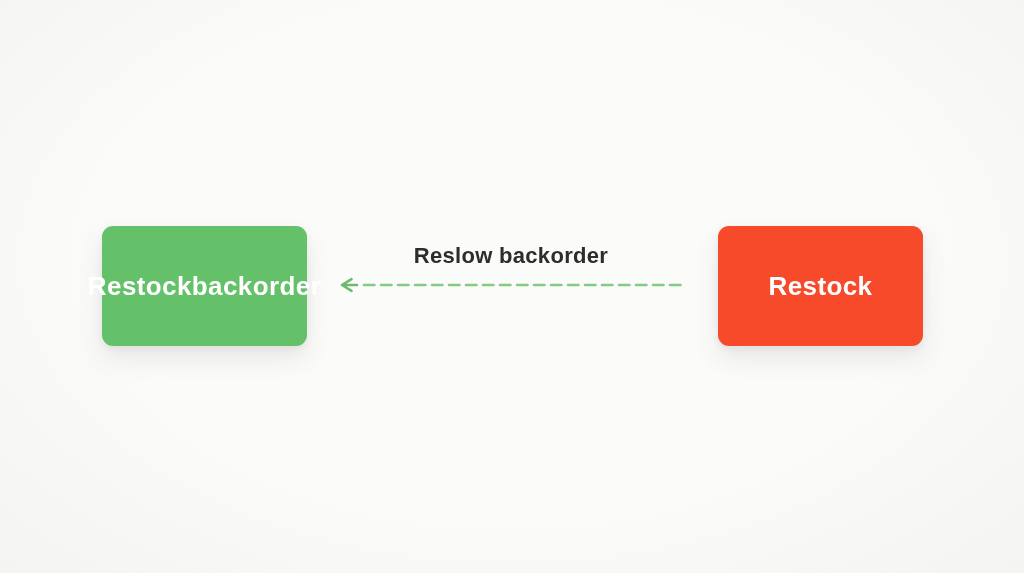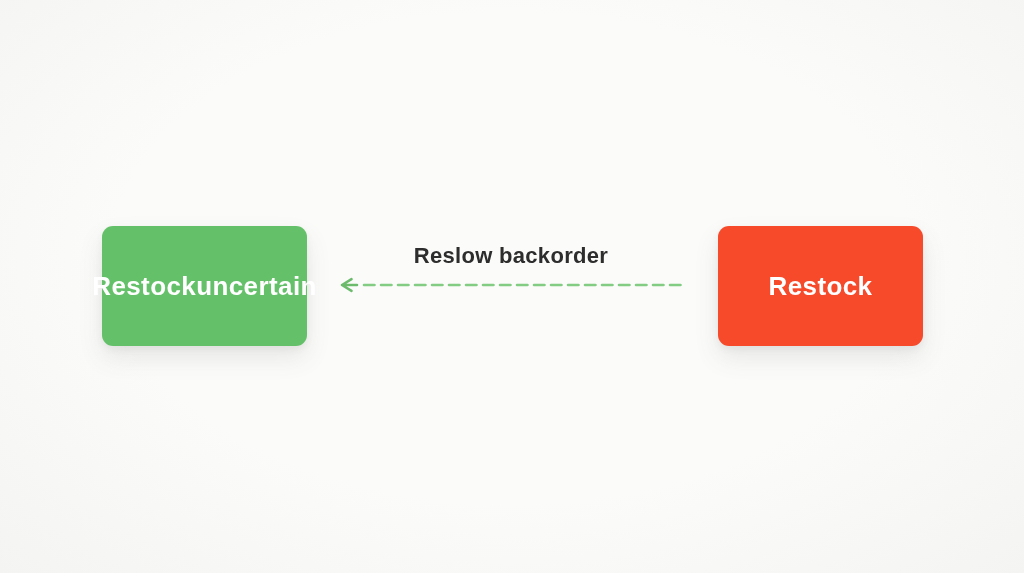--- a/index.html
+++ b/index.html
@@ -69,21 +69,21 @@
     margin-top: 7px;
   }
 </style>
 </head>
 <body>
 
 <div class="stage">
 
   <div class="node node-confirmed">
     <span class="line">Restock</span>
-    <span class="line">uncertain</span>
+    <span class="line">backorder</span>
   </div>
 
   <div class="edge">
     <div class="edge-label">Reslow backorder</div>
     <svg width="346" height="18" viewBox="0 0 346 18" fill="none" xmlns="http://www.w3.org/2000/svg">
       <path d="M4 9 L13.5 3.2 M4 9 L13.5 14.8 M4 9 H19" stroke="var(--edge-arrowhead, #6cbb6d)" stroke-width="2.6" stroke-linecap="round"></path>
       <line x1="26" y1="9" x2="344" y2="9" stroke="var(--edge-dash, #82cc83)" stroke-width="2.6" stroke-dasharray="10.5 6.5" stroke-linecap="round"></line>
     </svg>
   </div>
 

